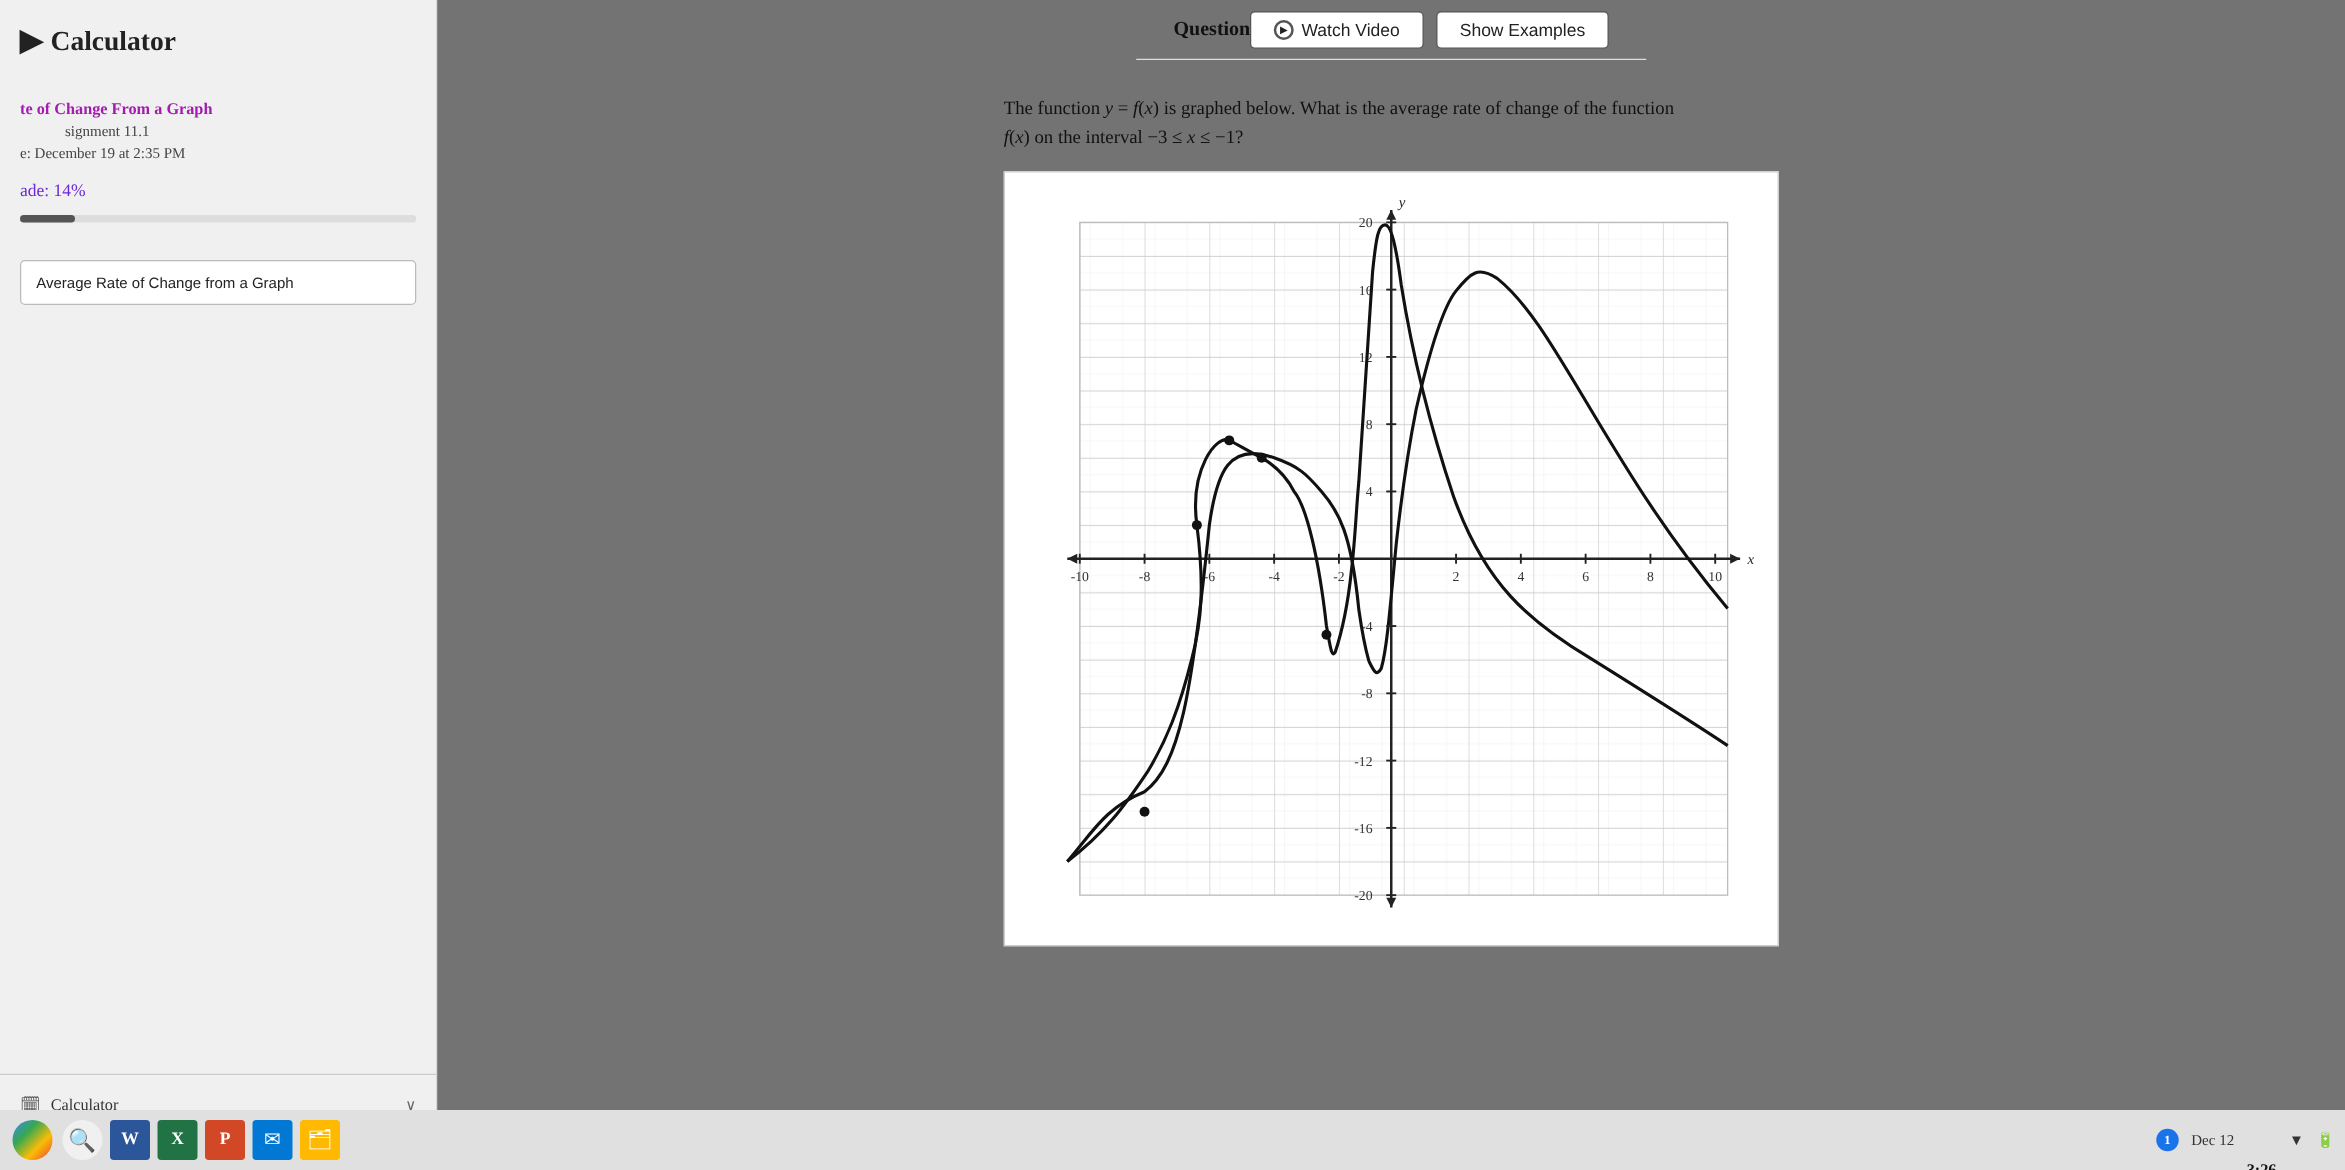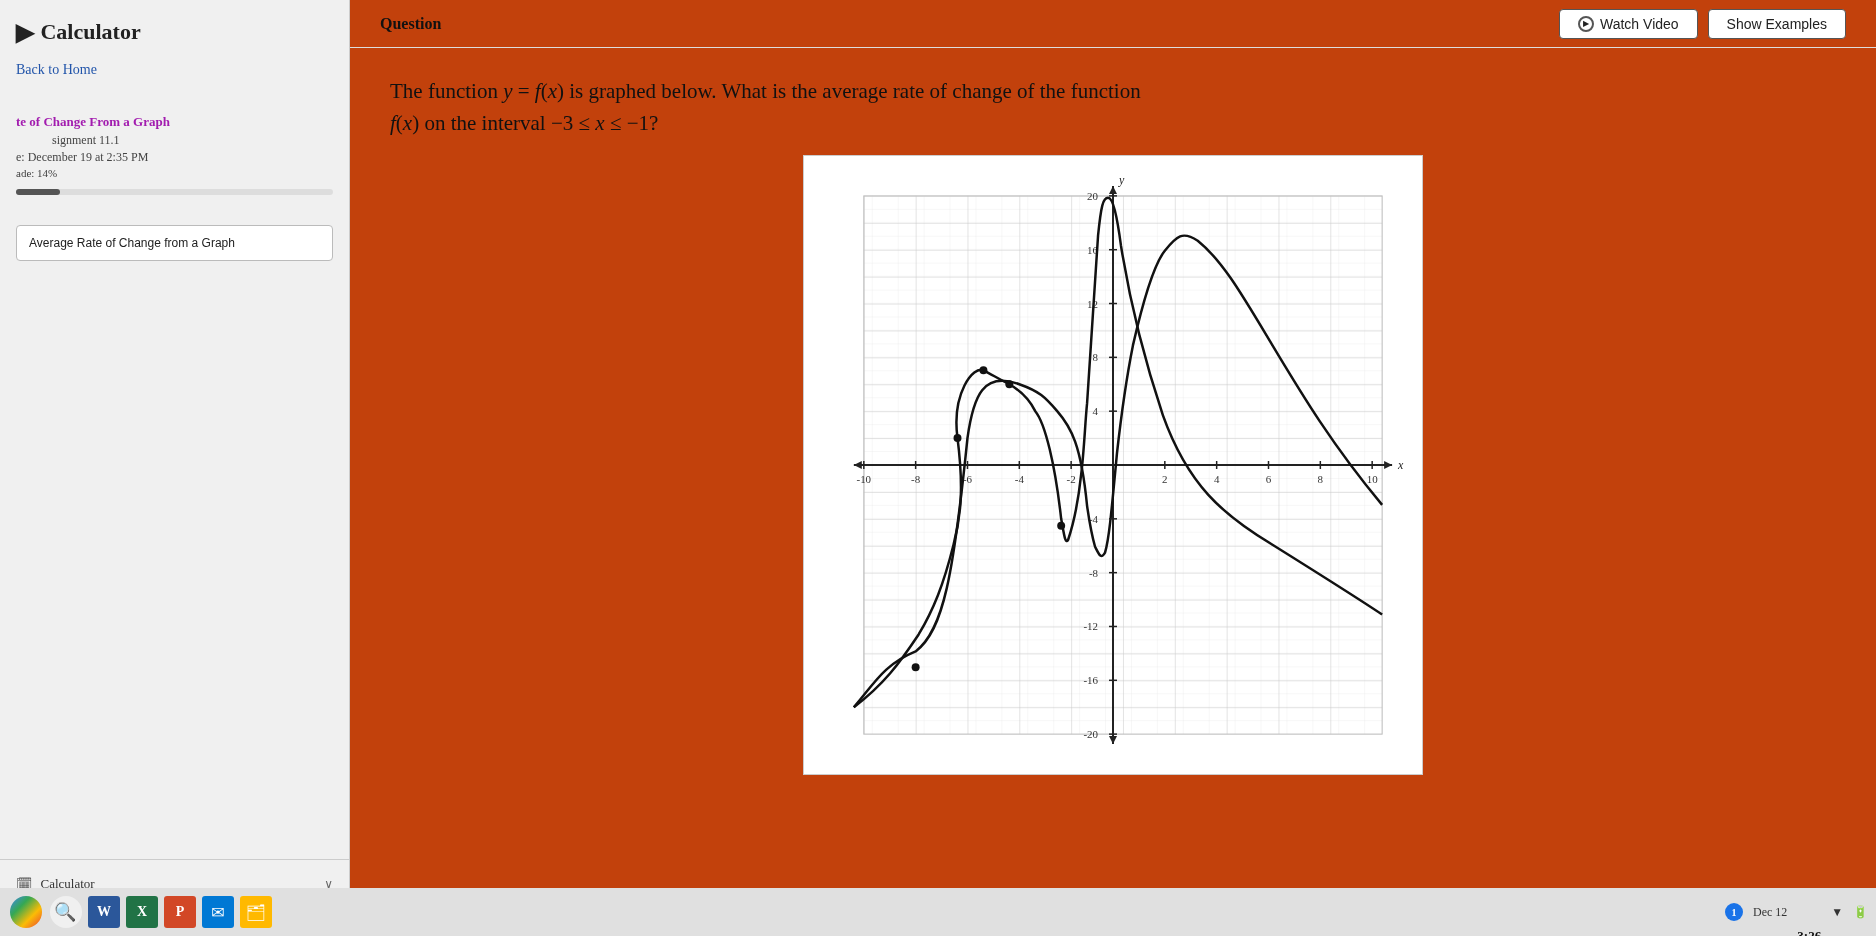--- a/index.html
+++ b/index.html
@@ -59,23 +59,23 @@
       color: #444;
       margin-top: 2px;
       margin-left: 36px;
     }
     .sidebar-due {
       font-size: 12px;
       color: #444;
       margin-top: 2px;
     }
     .sidebar-grade {
-      font-size: 11px;
-      color: #404040;
-      margin-top: 2px;
+      font-size: 14px;
+      color: #6d28d9;
+      margin-top: 16px;
     }
     .grade-bar-container {
       margin: 6px 16px 10px 16px;
       background: #ddd;
       height: 6px;
       border-radius: 3px;
     }
     .grade-bar-fill {
       background: #555;
       height: 6px;
@@ -124,25 +124,26 @@
     }
     .sidebar-chevron {
       margin-left: auto;
       font-size: 12px;
       color: #666;
     }
 
     
     .main {
       flex: 1;
-      background: #c2410c;
+      background: #737373;
       display: flex;
       flex-direction: column;
       height: 936px;
       overflow: hidden;
+      align-items: center;
     }
     .main-header {
       display: flex;
       align-items: center;
       justify-content: space-between;
       padding: 8px 30px 8px 30px;
       border-bottom: 1px solid #ddd;
       min-height: 48px;
     }
     .main-header-title {
@@ -185,21 +186,21 @@
       font-size: 14px;
       cursor: pointer;
       color: #222;
     }
     .main-body {
       flex: 1;
       padding: 28px 40px 10px 40px;
       overflow-y: auto;
     }
     .question-text {
-      font-size: 21px;
+      font-size: 15px;
       color: #111;
       line-height: 1.5;
       margin-bottom: 16px;
       max-width: 900px;
     }
 
     
     .graph-container {
       display: flex;
       justify-content: center;
@@ -266,21 +267,20 @@
     }
   </style>
 </head>
 <body>
 
 <div class="sidebar">
   <div class="sidebar-logo">
     <span class="sidebar-logo-arrow">▶</span>
     <span>Calculator</span>
   </div>
-  <a class="sidebar-back">Back to Home</a>
   <div class="sidebar-section">
     <div class="sidebar-title">te of Change From a Graph</div>
     <div class="sidebar-sub">signment 11.1</div>
     <div class="sidebar-due">e: December 19 at 2:35 PM</div>
     <div class="sidebar-grade">ade: 14%</div>
   </div>
   <div class="grade-bar-container">
     <div class="grade-bar-fill"></div>
   </div>
   <button class="sidebar-assignment-btn">Average Rate of Change from a Graph</button>

